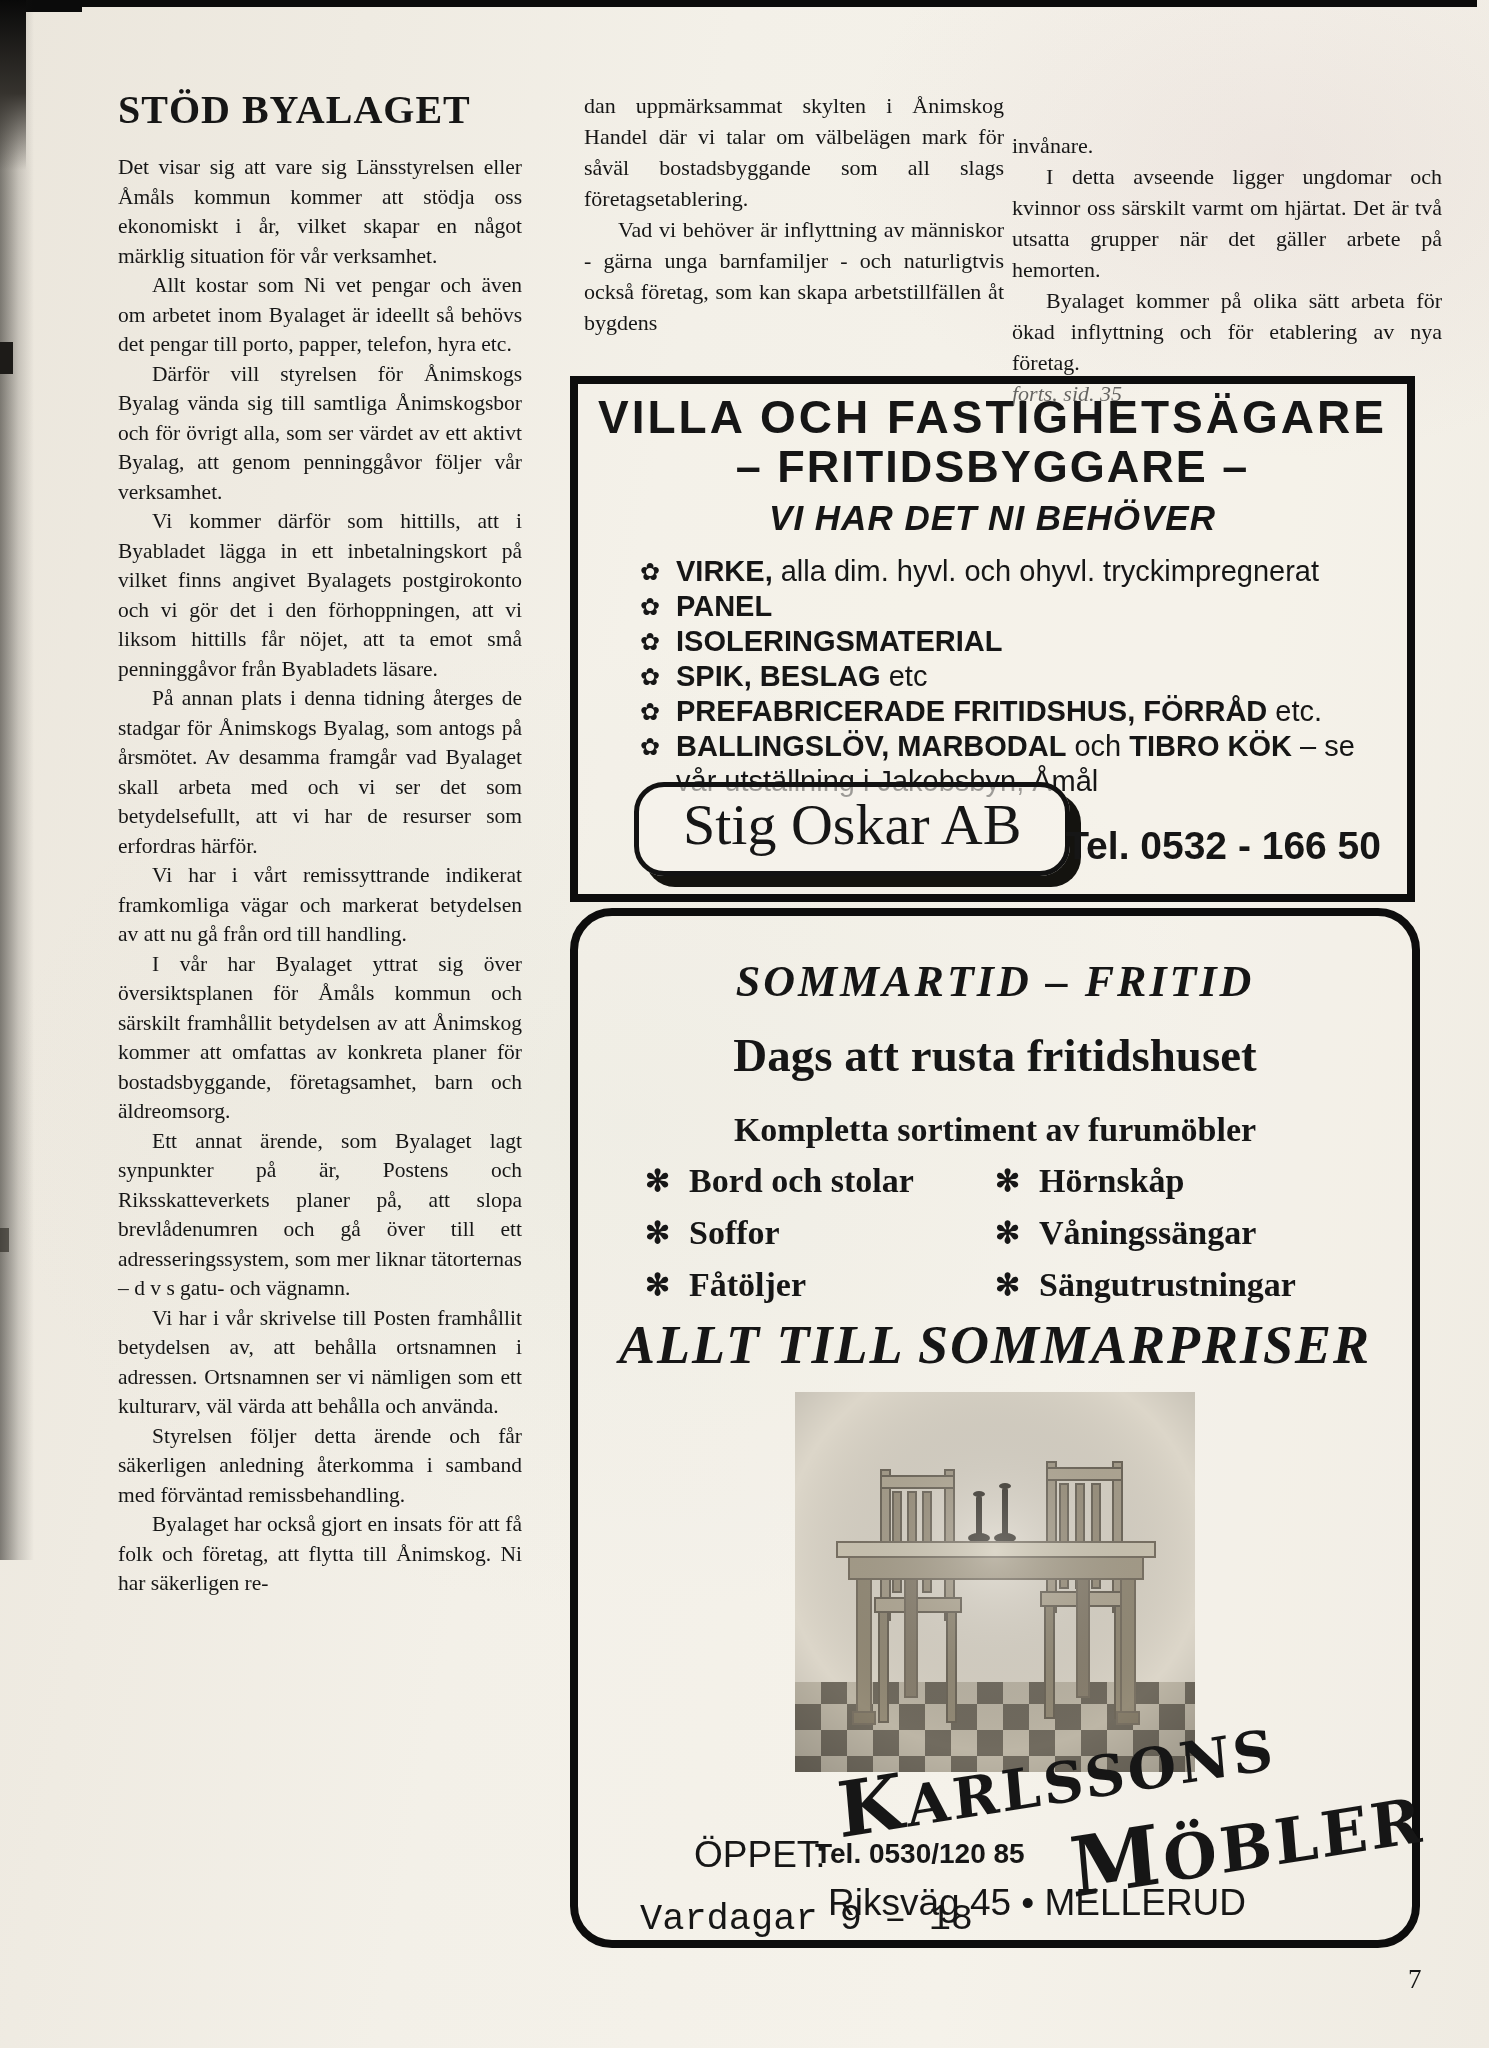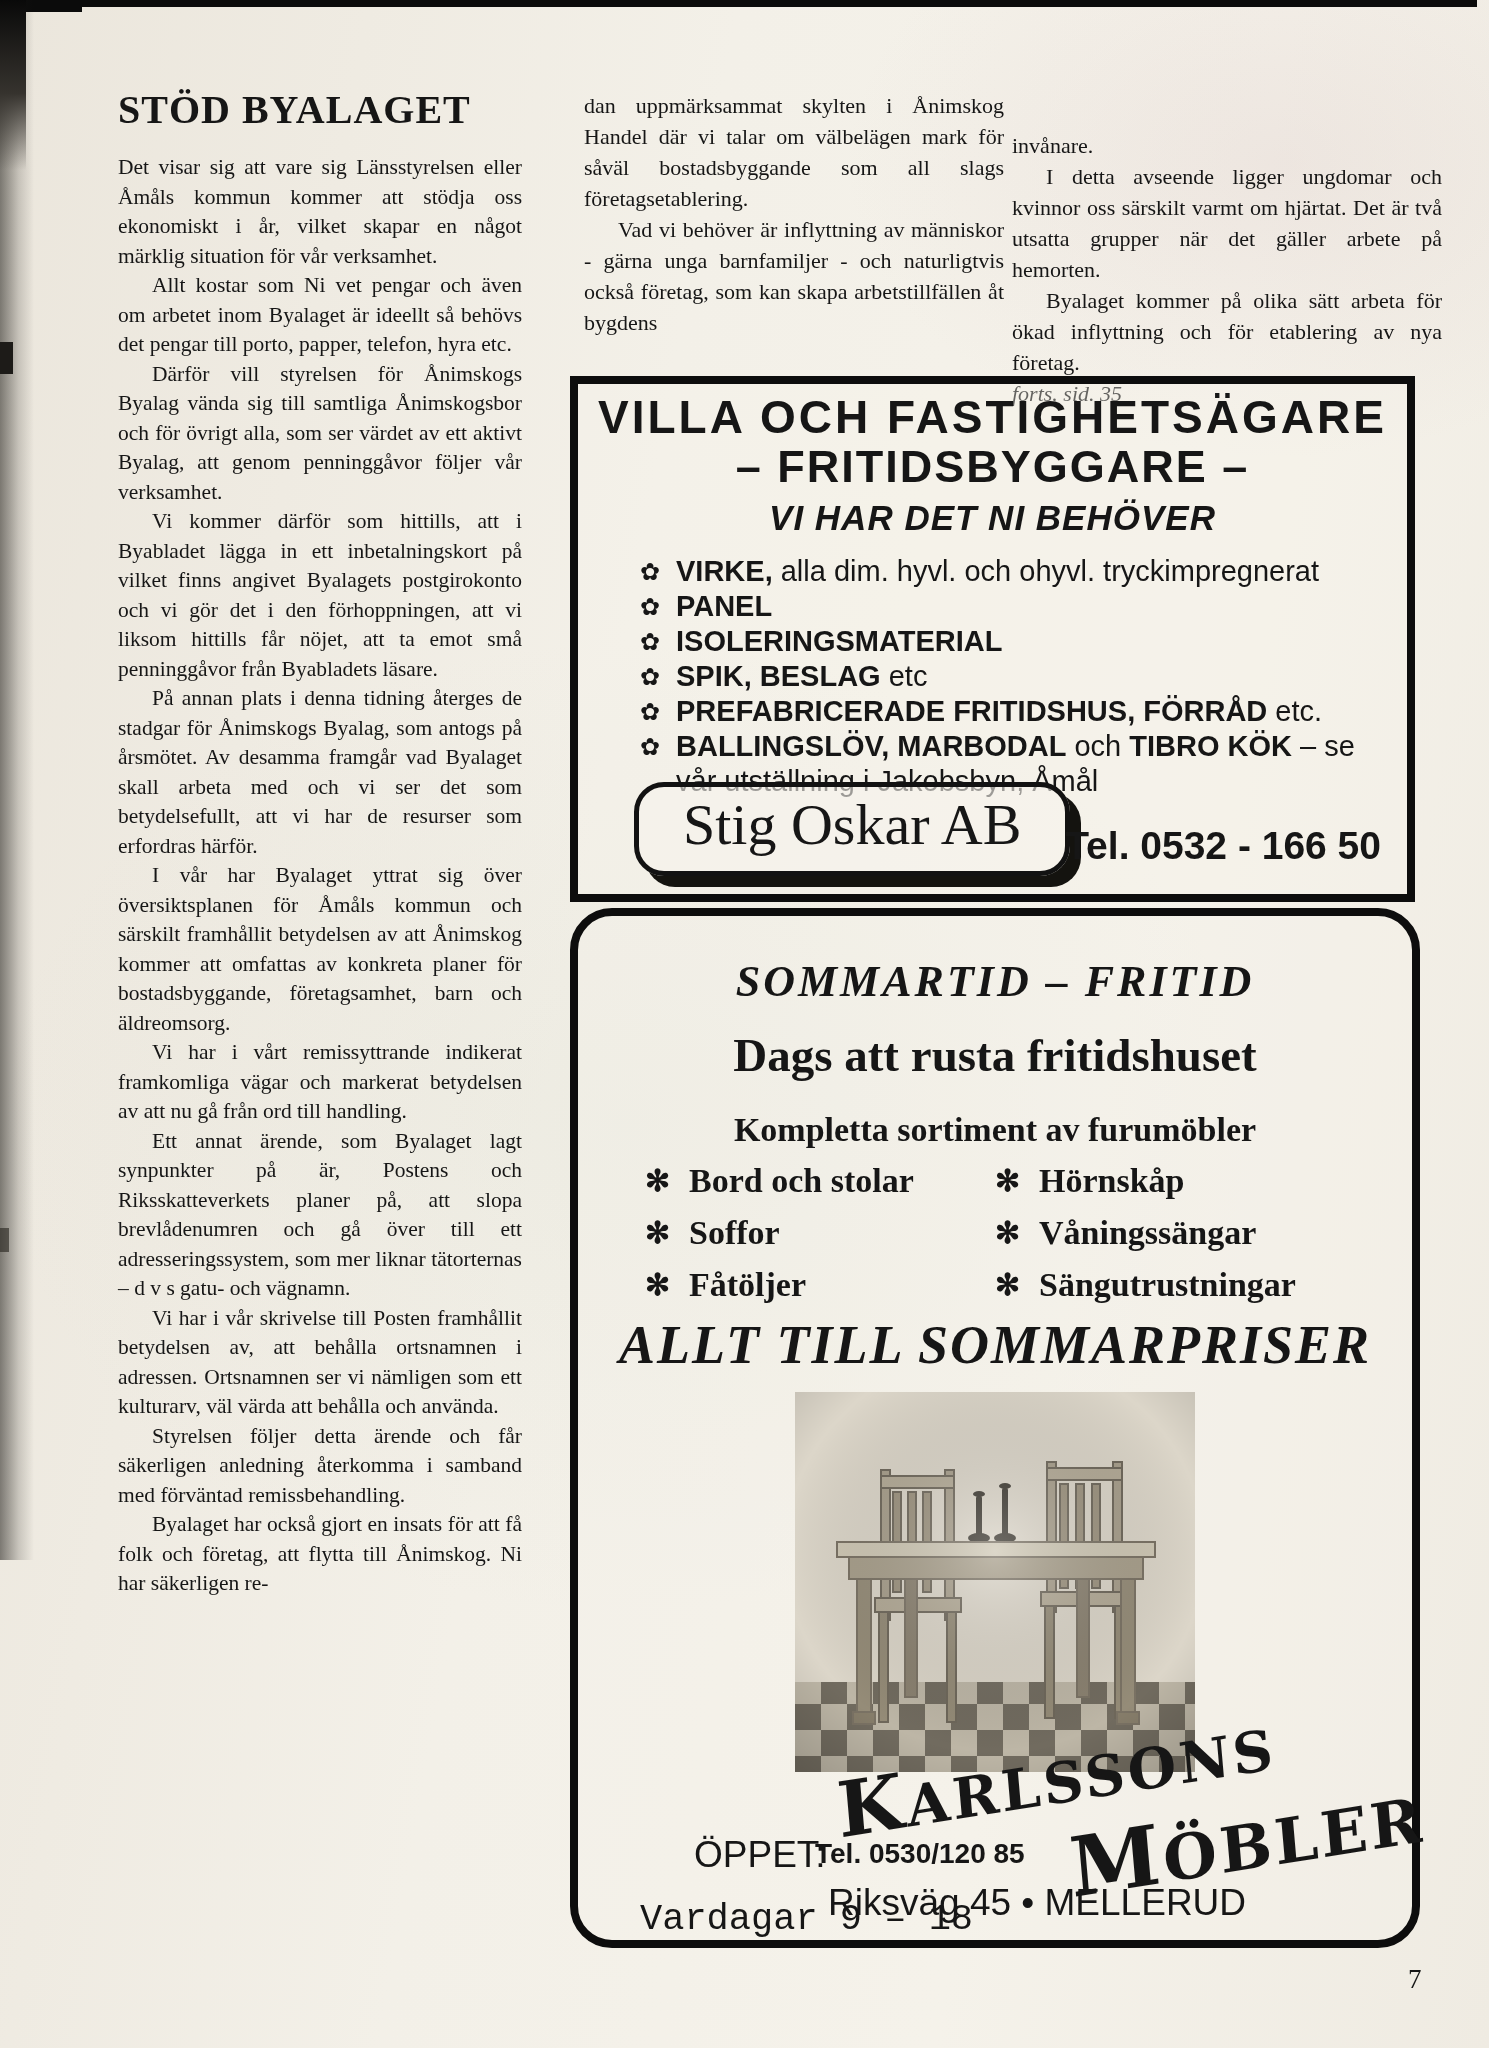--- a/index.html
+++ b/index.html
@@ -90,22 +90,22 @@
   <div class="scan-mark-a"></div>
   <div class="scan-mark-b"></div>
 
   <div class="col col-left">
     <h1 class="article-title">STÖD BYALAGET</h1>
     <p>Det visar sig att vare sig Länsstyrelsen eller Åmåls kommun kommer att stödja oss ekonomiskt i år, vilket skapar en något märklig situation för vår verksamhet.</p>
     <p class="ind">Allt kostar som Ni vet pengar och även om arbetet inom Byalaget är ideellt så behövs det pengar till porto, papper, telefon, hyra etc.</p>
     <p class="ind">Därför vill styrelsen för Ånimskogs Byalag vända sig till samtliga Ånimskogsbor och för övrigt alla, som ser värdet av ett aktivt Byalag, att genom penninggåvor följer vår verksamhet.</p>
     <p class="ind">Vi kommer därför som hittills, att i Byabladet lägga in ett inbetalningskort på vilket finns angivet Byalagets postgirokonto och vi gör det i den förhoppningen, att vi liksom hittills får nöjet, att ta emot små penninggåvor från Byabladets läsare.</p>
     <p class="ind">På annan plats i denna tidning återges de stadgar för Ånimskogs Byalag, som antogs på årsmötet. Av desamma framgår vad Byalaget skall arbeta med och vi ser det som betydelsefullt, att vi har de resurser som erfordras härför.</p>
+    <p class="ind">Vi har i vårt remissyttrande indikerat framkomliga vägar och markerat betydelsen av att nu gå från ord till handling.</p>
     <p class="ind">I vår har Byalaget yttrat sig över översiktsplanen för Åmåls kommun och särskilt framhållit betydelsen av att Ånimskog kommer att omfattas av konkreta planer för bostadsbyggande, företagsamhet, barn och äldreomsorg.</p>
-    <p class="ind">Vi har i vårt remissyttrande indikerat framkomliga vägar och markerat betydelsen av att nu gå från ord till handling.</p>
     <p class="ind">Ett annat ärende, som Byalaget lagt synpunkter på är, Postens och Riksskatteverkets planer på, att slopa brevlådenumren och gå över till ett adresseringssystem, som mer liknar tätorternas – d v s gatu- och vägnamn.</p>
     <p class="ind">Vi har i vår skrivelse till Posten framhållit betydelsen av, att behålla ortsnamnen i adressen. Ortsnamnen ser vi nämligen som ett kulturarv, väl värda att behålla och använda.</p>
     <p class="ind">Styrelsen följer detta ärende och får säkerligen anledning återkomma i samband med förväntad remissbehandling.</p>
     <p class="ind">Byalaget har också gjort en insats för att få folk och företag, att flytta till Ånimskog. Ni har säkerligen re-</p>
   </div>
 
   <div class="col col-mid">
     <p>dan uppmärksammat skylten i Ånimskog Handel där vi talar om välbelägen mark för såväl bostadsbyggande som all slags företagsetablering.</p>
     <p class="ind">Vad vi behöver är inflyttning av människor - gärna unga barnfamiljer - och naturligtvis också företag, som kan skapa arbetstillfällen åt bygdens</p>
   </div>

